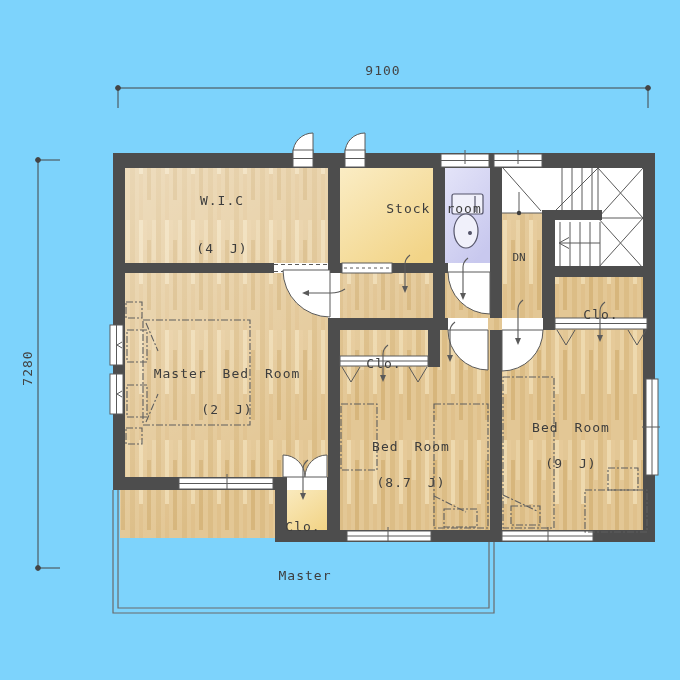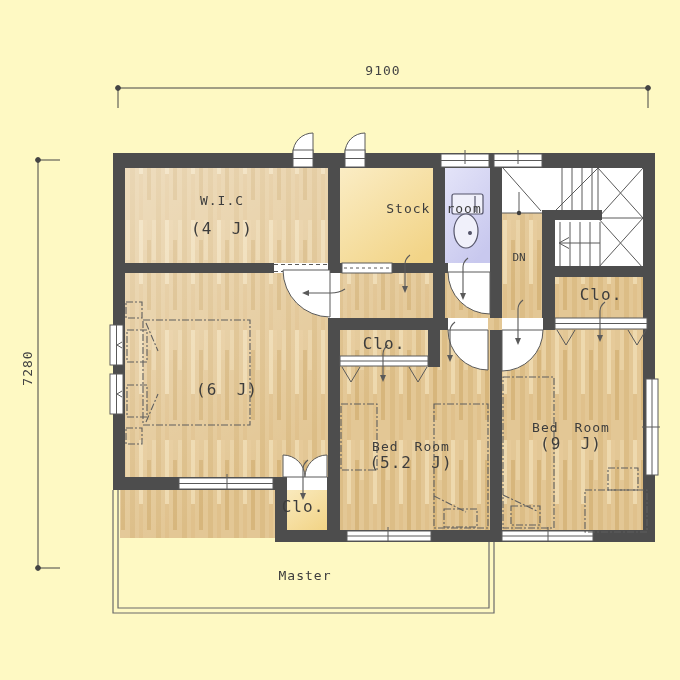--- a/index.html
+++ b/index.html
@@ -1,21 +1,21 @@
 <!DOCTYPE html>
 <html><head>
 <meta charset="utf-8">
 <style>
   html,body{margin:0;padding:0;background:#ffffff;}
-  #canvas{position:relative;width:680px;height:680px;background:#fef9c3;overflow:hidden;
+  #canvas{position:relative;width:680px;height:680px;background:#7dd3fc;overflow:hidden;
           font-family:"DejaVu Sans Mono","Liberation Mono",monospace;}
   #canvas svg{position:absolute;left:0;top:0;}
   .label{position:absolute;transform:translate(-50%,-50%);color:#3d3d3d;white-space:nowrap;
          font-size:13px;letter-spacing:1px;word-spacing:.55em;}
-  .label.small{font-size:16px;}
+  .label.small{font-size:13px;margin-top:20px;}
   .label.tiny{font-size:11px;letter-spacing:0;margin-top:35px;}
   .label.dim{word-spacing:0;letter-spacing:1px;color:#444;}
   .label.vert{transform:translate(-50%,-50%) rotate(-90deg);}
 </style>
 </head>
 <body>
 
 <div id="canvas">
 
 <svg width="680" height="680" viewBox="0 0 680 680">
@@ -290,26 +290,27 @@
 
 <div class="label" style="left:222px;top:200px;">W.I.C</div>
 <div class="label small" style="left:222px;top:228px;">(4 J)</div>
 
 <div class="label" style="left:386px;top:208px;margin-left:48px;">Stock room</div>
 
 <div class="label tiny" style="left:519px;top:222px;">DN</div>
 
 <div class="label small" style="left:601px;top:294px;">Clo.</div>
 
-<div class="label small" style="left:227px;top:389px;">(6 J)</div>
+<div class="label" style="left:227px;top:373px;">Master Bed Room</div>
+<div class="label small" style="left:227px;top:389px;">(2 J)</div>
 
 <div class="label small" style="left:384px;top:343px;">Clo.</div>
 
 <div class="label" style="left:411px;top:446px;">Bed Room</div>
-<div class="label small" style="left:411px;top:462px;">(5.2 J)</div>
+<div class="label small" style="left:411px;top:462px;">(8.7 J)</div>
 
 <div class="label" style="left:571px;top:427px;">Bed Room</div>
 <div class="label small" style="left:571px;top:443px;">(9 J)</div>
 
 <div class="label small" style="left:303px;top:506px;">Clo.</div>
 
 <div class="label" style="left:305px;top:575px;">Master</div>
 
 </div>
 

